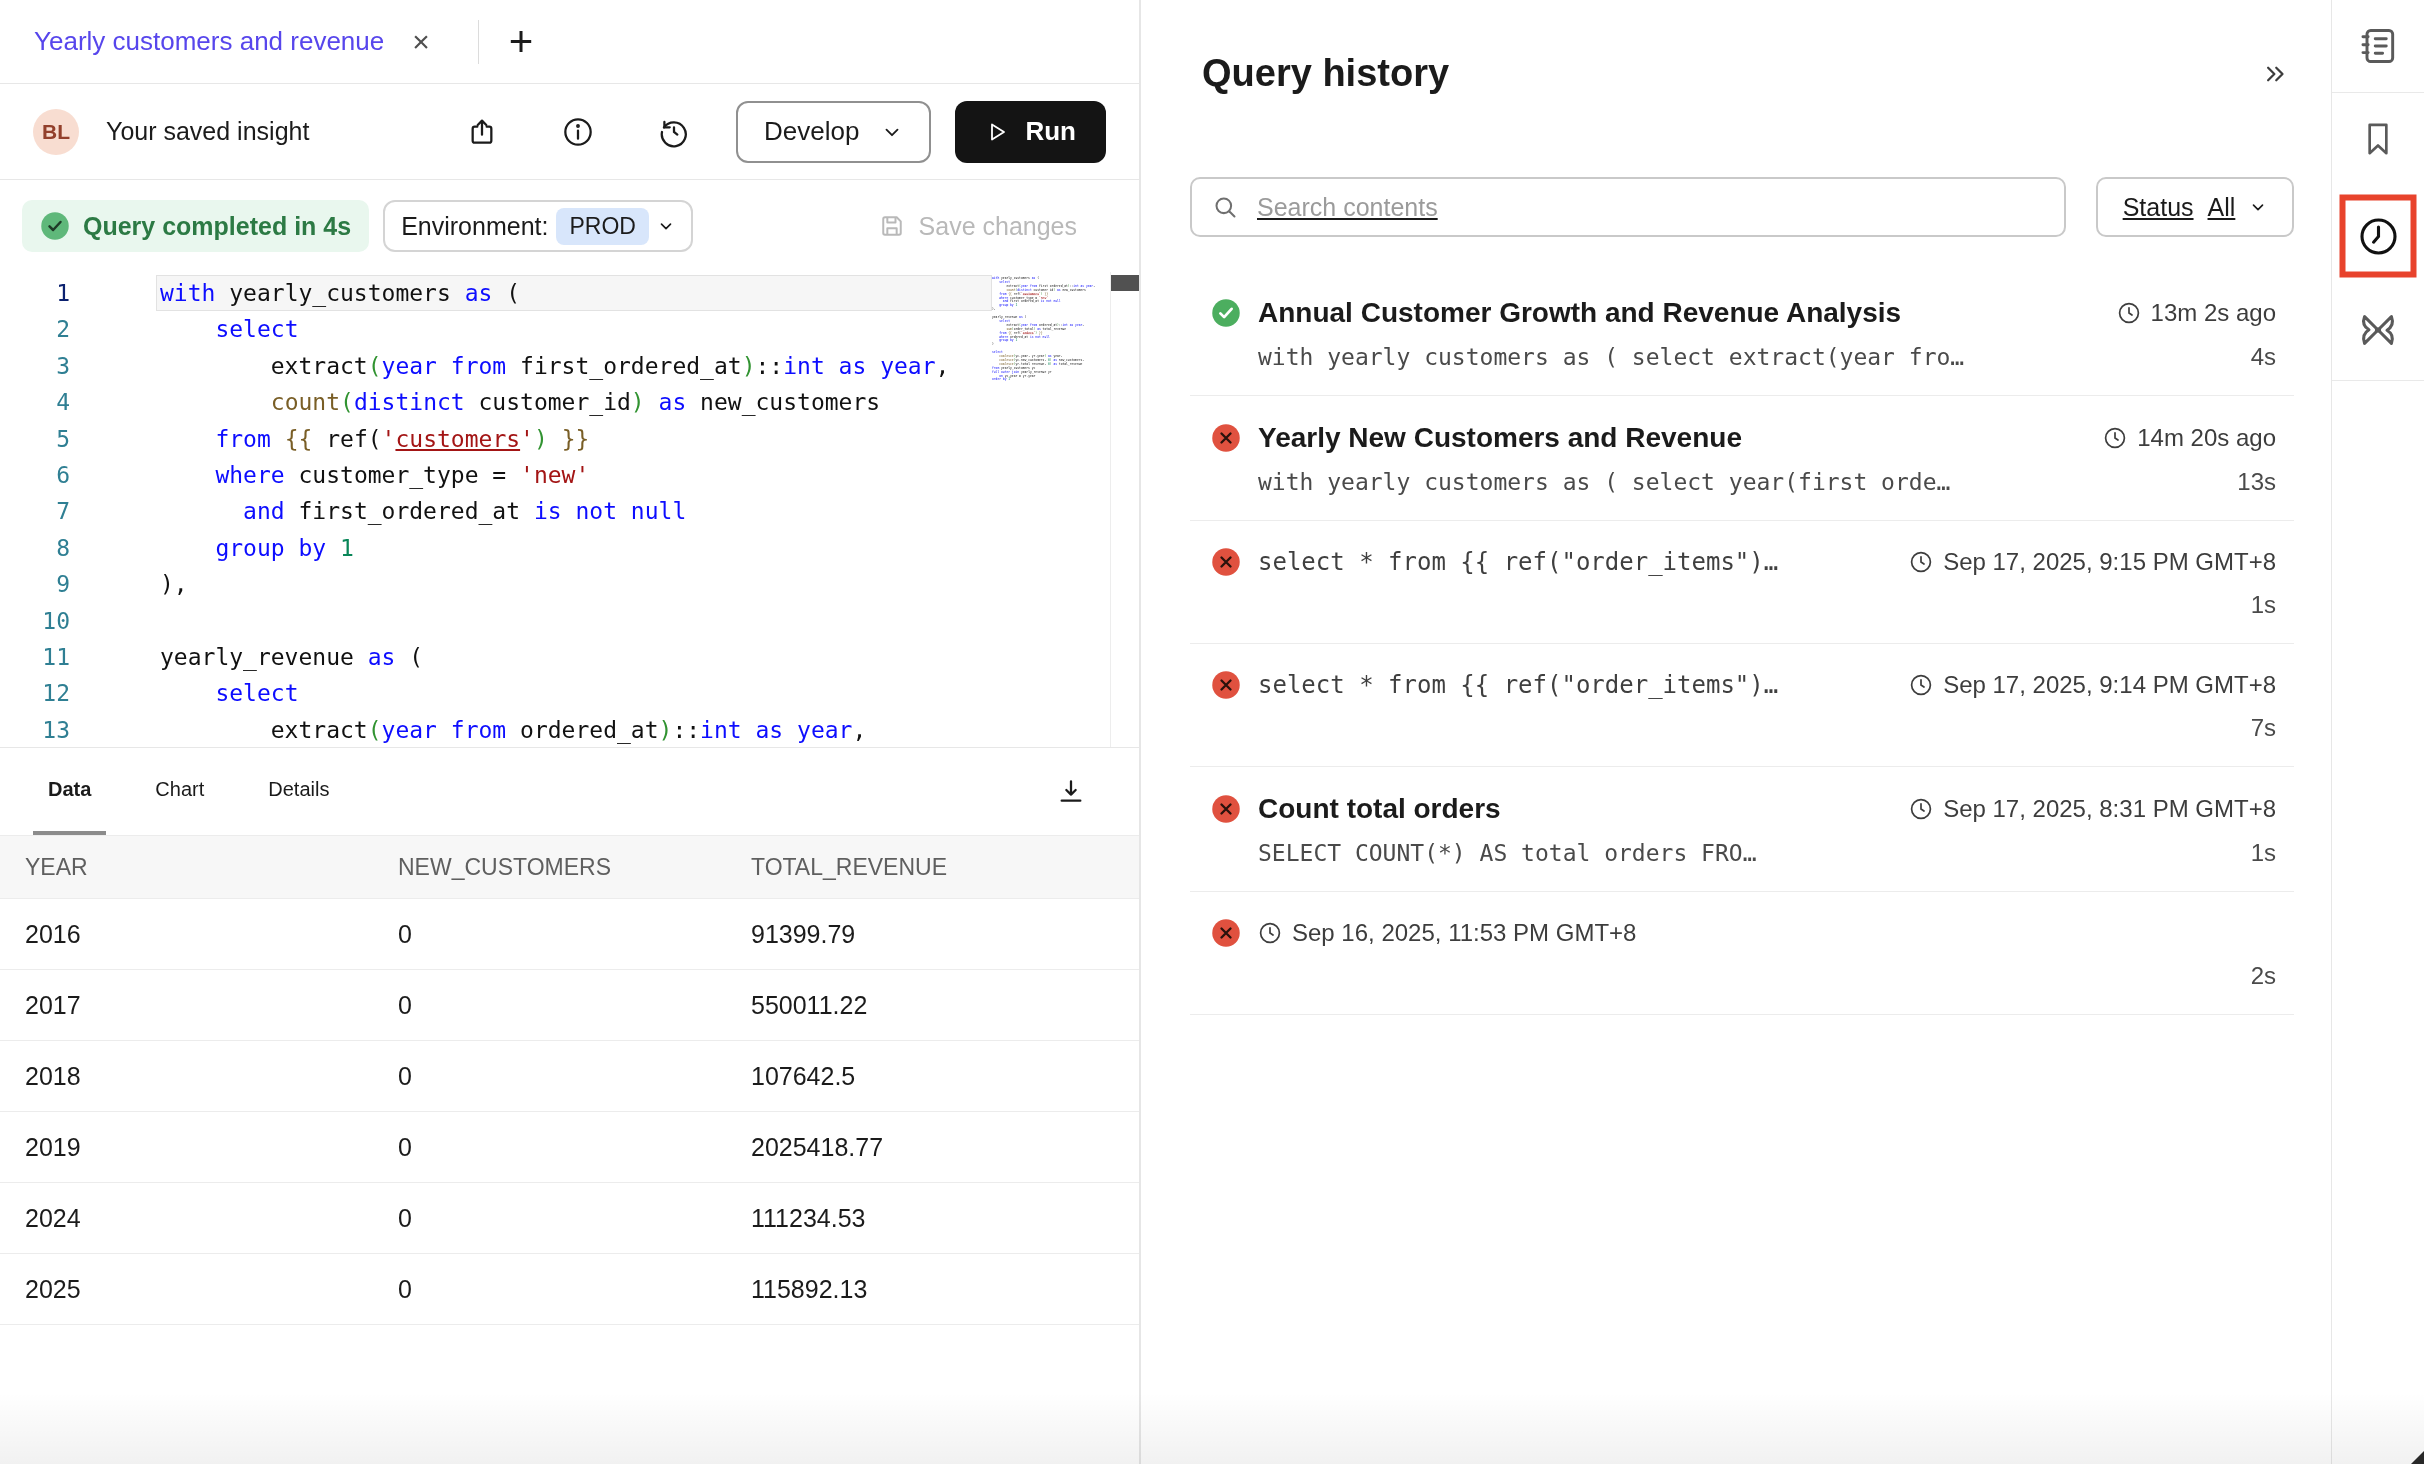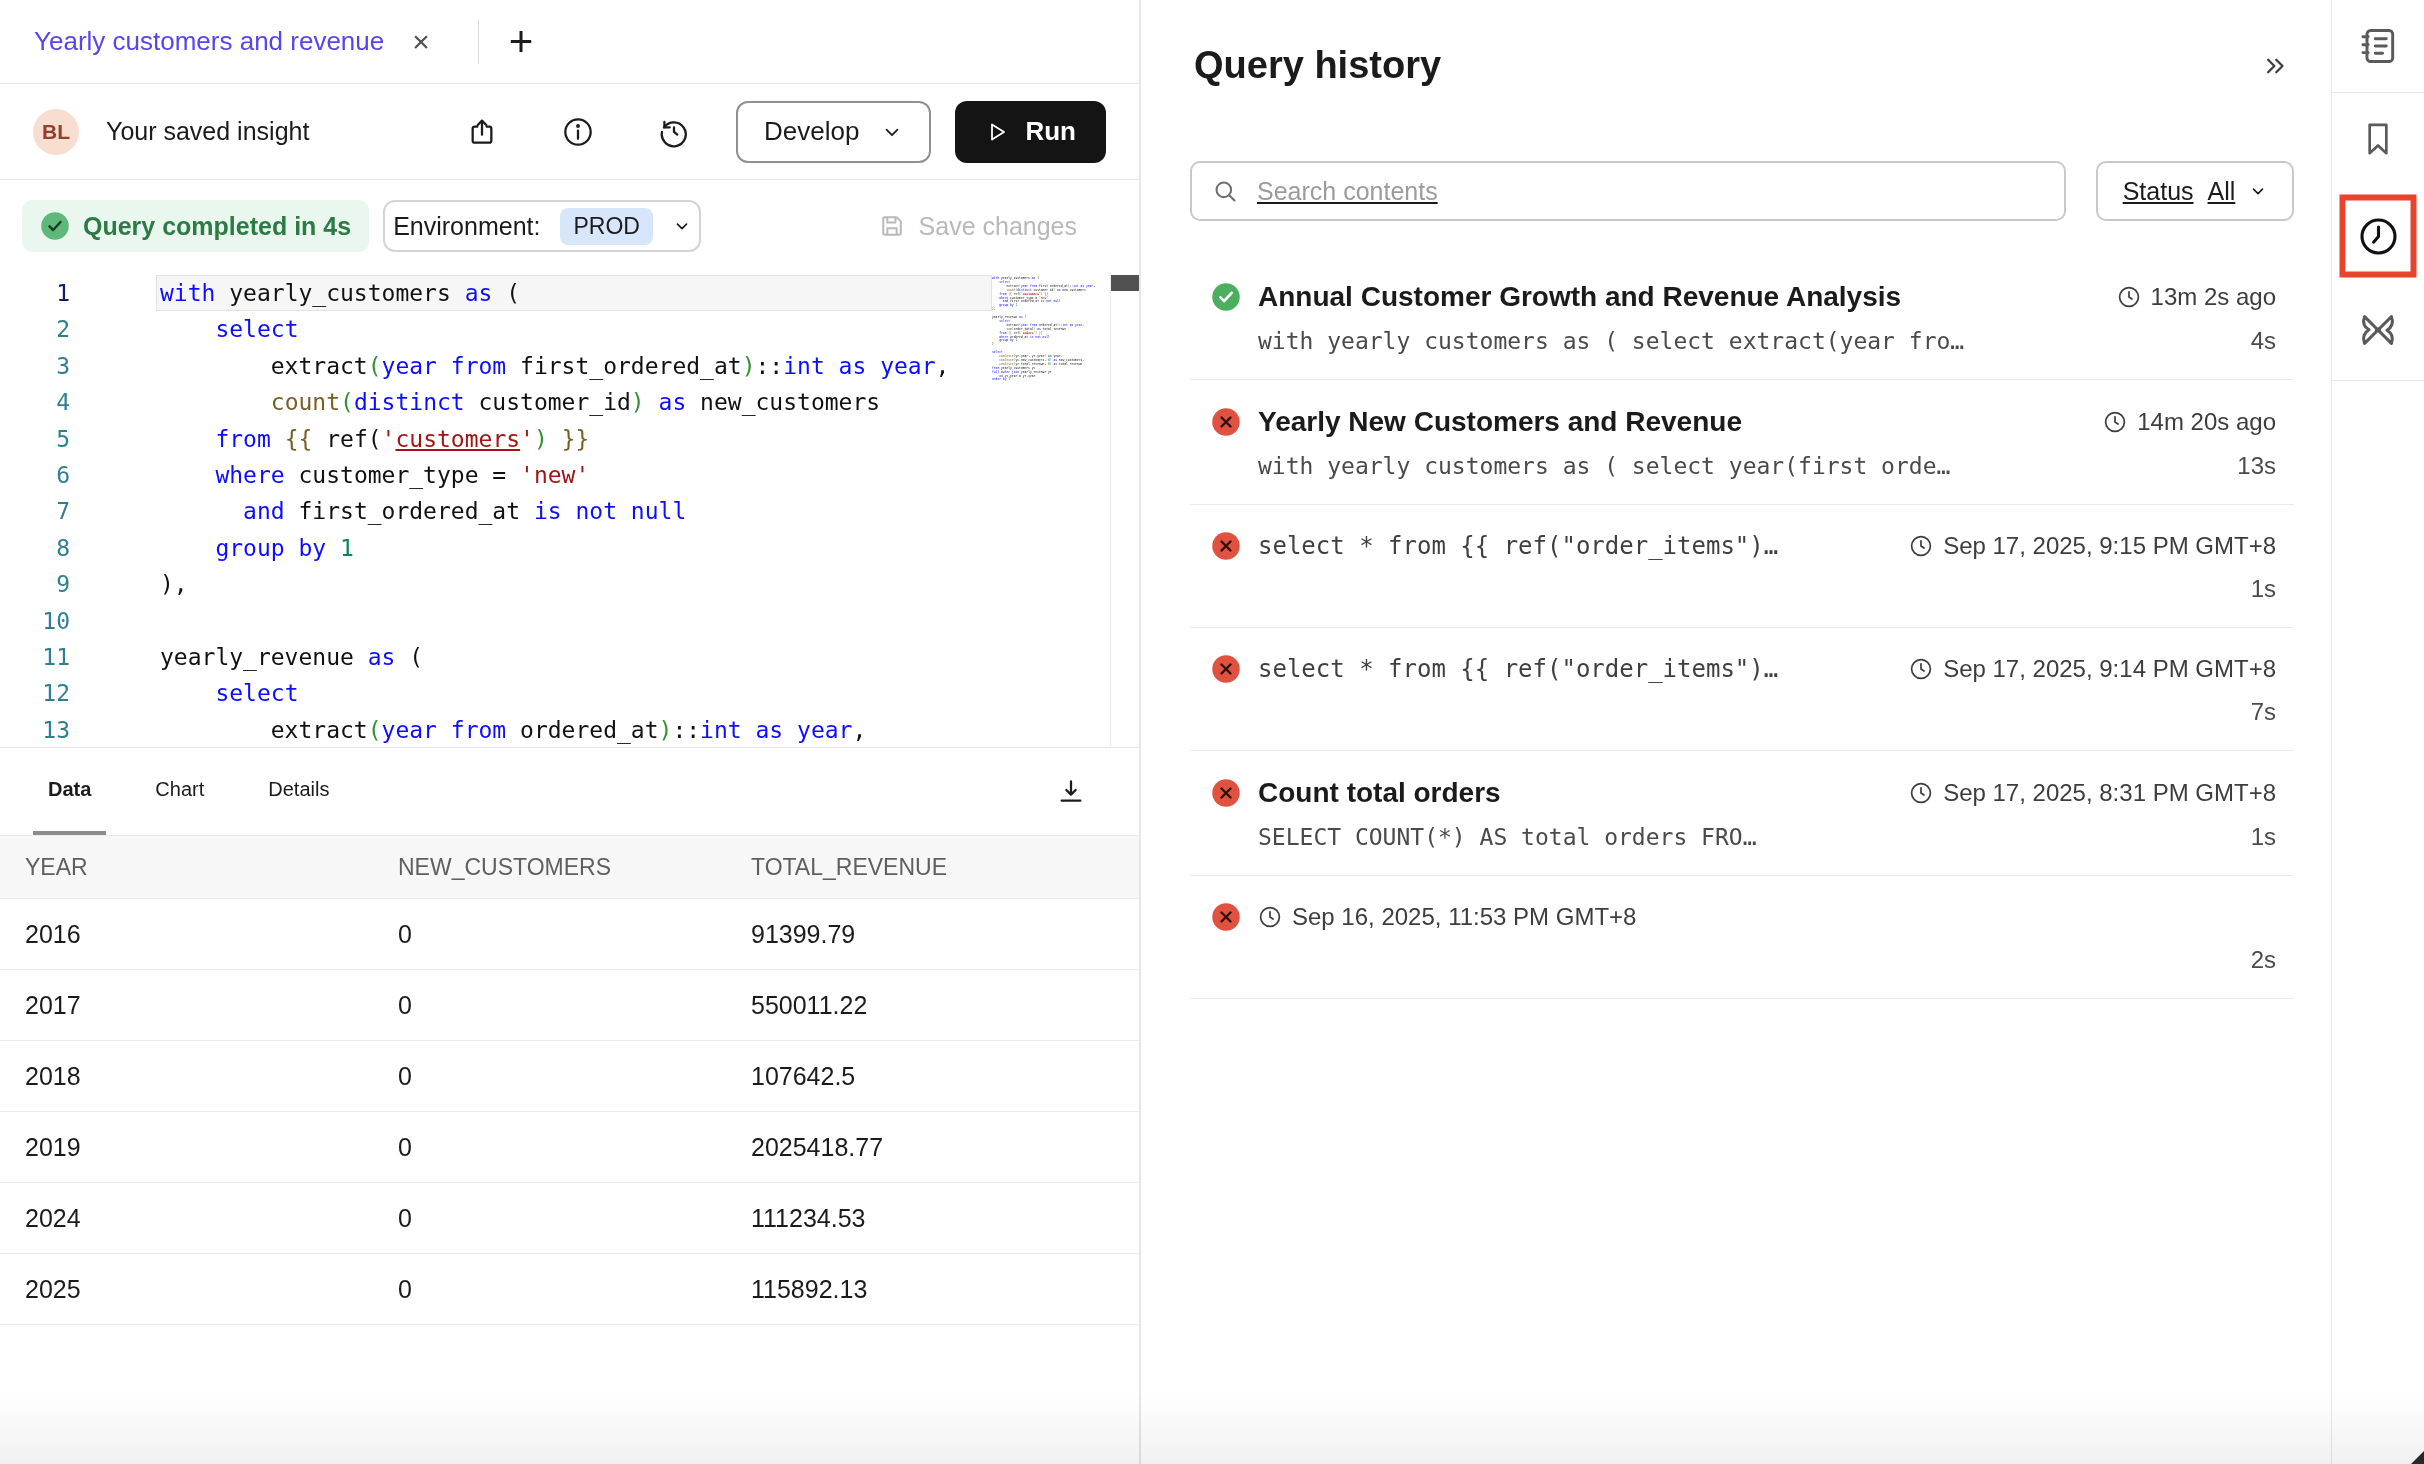--- a/index.html
+++ b/index.html
@@ -26,21 +26,21 @@
   .icon-btn{display:flex;align-items:center;cursor:pointer;}
   .develop-btn{height:62px;padding:0 26px;border:2px solid #909090;border-radius:12px;background:#fff;
     font-size:26px;display:flex;align-items:center;gap:22px;font-family:inherit;color:#1b1b1b;cursor:pointer;}
   .run-btn{height:62px;padding:0 30px;margin-left:24px;border:none;border-radius:12px;background:#141414;
     color:#fff;font-size:26px;font-weight:600;display:flex;align-items:center;gap:16px;font-family:inherit;cursor:pointer;}
 
   .statusbar{height:92px;flex:none;display:flex;align-items:center;padding:0 22px;gap:14px;}
   .status-pill{height:52px;background:#e9f7ee;border-radius:10px;display:flex;align-items:center;gap:13px;
     padding:0 18px;color:#2c7a44;font-weight:600;font-size:25px;}
   .env-select{height:52px;border:2px solid #d4d4d4;border-radius:12px;background:#fff;display:flex;
-    align-items:center;gap:20px;padding:0 8px;font-size:25px;box-sizing:border-box;cursor:pointer;}
+    align-items:center;gap:8px;padding:0 16px;font-size:25px;box-sizing:border-box;cursor:pointer;}
   .prod-badge{background:#d8e6fb;border-radius:8px;padding:5px 13px;font-size:23px;}
   .save-changes{margin-left:auto;margin-right:40px;display:flex;align-items:center;gap:13px;color:#b9b9b9;font-size:25px;}
 
   
   .editor{height:475px;flex:none;display:flex;overflow:hidden;}
   .code-lines{flex:1;overflow:hidden;padding-top:3px;}
   .code-line{display:flex;height:36.4px;line-height:36.4px;white-space:pre;
     font-family:"DejaVu Sans Mono",monospace;font-size:23px;}
   .lineno{width:70px;text-align:right;color:#2f7f93;flex:none;user-select:none;}
   .line-text{margin-left:86px;padding-left:4px;flex:1;overflow:hidden;}
@@ -65,21 +65,21 @@
   .table-header{height:62px;flex:none;background:#f7f7f7;border-top:1px solid #ececec;border-bottom:1px solid #ececec;
     display:flex;align-items:center;color:#5f5f5f;font-size:23px;}
   .table-row{height:70px;flex:none;display:flex;align-items:center;border-bottom:1px solid #ececec;font-size:25px;}
   .cell1{box-sizing:border-box;width:373px;padding-left:25px;flex:none;}
   .cell2{box-sizing:border-box;width:353px;padding-left:25px;flex:none;}
   .cell3{box-sizing:border-box;flex:1;padding-left:25px;}
 
   
   .right-panel{flex:1;padding:0 37px 0 49px;overflow:hidden;}
   .qh-header{display:flex;align-items:center;justify-content:space-between;padding-top:40px;}
-  .qh-title{font-size:38px;font-weight:600;margin:4px;}
+  .qh-title{font-size:38px;font-weight:600;margin:12px;}
   .collapse-btn{cursor:pointer;display:flex;padding-right:4px;}
   .qh-controls{display:flex;gap:30px;margin-top:70px;text-decoration:underline;}
   .search-box{flex:1;height:60px;border:2px solid #c9c9c9;border-radius:10px;display:flex;align-items:center;
     padding:0 20px;gap:16px;box-sizing:border-box;background:#fff;}
   .search-box input{border:none;outline:none;font-size:25px;flex:1;color:#1b1b1b;font-family:inherit;background:transparent;}
   .search-box input::placeholder{color:#9b9b9b;}
   .status-filter{width:198px;height:60px;border:2px solid #c9c9c9;border-radius:10px;display:flex;align-items:center;
     justify-content:center;gap:14px;font-size:25px;box-sizing:border-box;cursor:pointer;background:#fff;}
   .qh-list{margin-top:34px;}
   .h-item{padding:26px 18px 24px 21px;cursor:pointer;}

